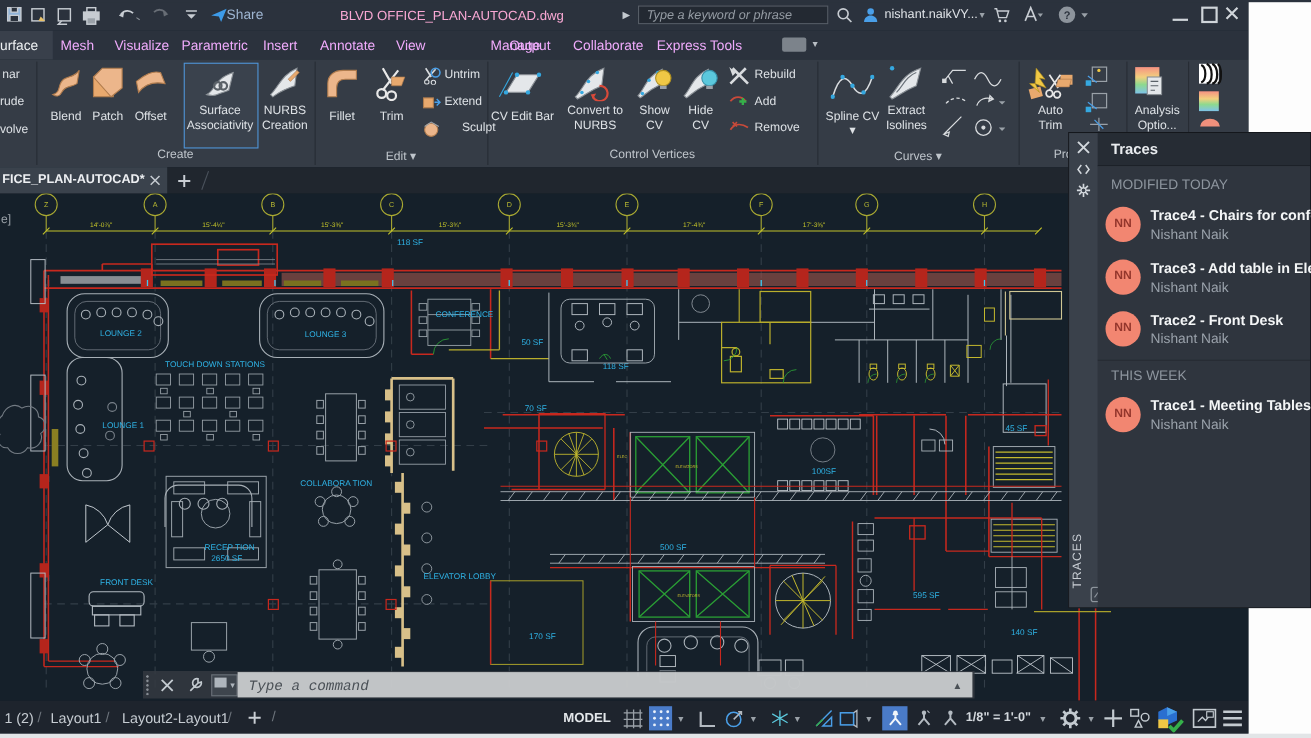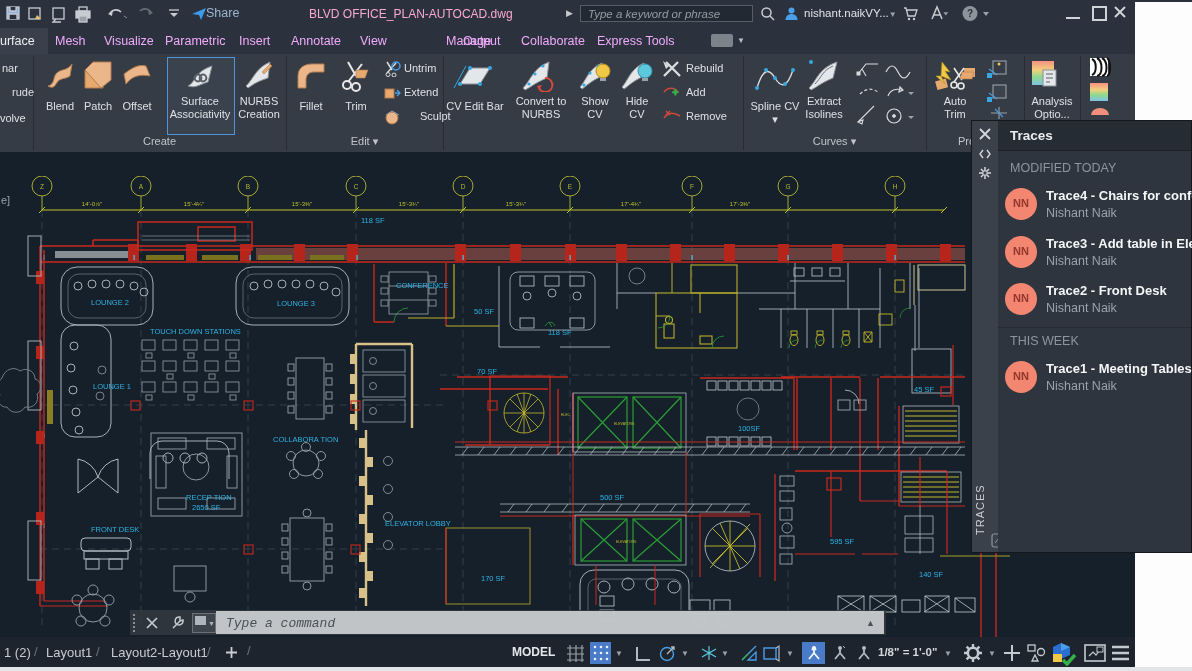--- a/index.html
+++ b/index.html
@@ -102,24 +102,25 @@
     <div id="ribbon">
       <div class="sep" style="left:33px"></div>
       <div class="sep" style="left:286px"></div>
       <div class="sep" style="left:443px"></div>
       <div class="sep" style="left:743px"></div>
       <div class="sep" style="left:926px"></div>
       <div class="sep" style="left:1024px"></div>
       <div class="sep" style="left:1080px"></div>
       <div class="plabel" style="left:33px;width:253px;">Create</div>
       <div class="plabel" style="left:286px;width:157px;">Edit ▾</div>
+      <div class="plabel" style="left:443px;width:300px;">Control Vertices</div>
       <div class="plabel" style="left:743px;width:183px;">Curves ▾</div>
       <div class="plabel" style="left:926px;width:98px;">Project</div>
       <div class="rsmall" style="left:2px;top:8px;">nar</div>
-      <div class="rsmall" style="left:0px;top:32px;padding-left:12px;">rude</div>
+      <div class="rsmall" style="left:0px;top:32px;">rude</div>
       <div class="rsmall" style="left:0px;top:58px;">volve</div>
 
       <svg class="abs" style="left:44px;top:6px" width="32" height="30" viewBox="0 0 32 30">
           <path d="M4 26c8-2 4-10 10-14 5-3 10-2 14-8l-2 12c-6 4-10 1-14 8-2 4-5 4-8 2z" fill="#ecb68b" stroke="#b07c4e" stroke-width="1"></path>
         </svg>
       <svg class="abs" style="left:83px;top:6px" width="30" height="30" viewBox="0 0 30 30">
           <path d="M2 10h18v18H2z" fill="#e8a96e" stroke="#b07c4e"></path>
           <path d="M2 10L10 2h18v18l-10 8z" fill="#ecb68b" stroke="#b07c4e"></path>
         </svg>
       <svg class="abs" style="left:122px;top:6px" width="30" height="30" viewBox="0 0 30 30">
@@ -286,20 +287,31 @@
           <rect x="12" y="10" width="13" height="16" fill="#e4e7ea" stroke="#8a9096"></rect>
           <path d="M15 14h7M15 18h7M15 22h4" stroke="#5a6168"></path>
       </svg>
       <div class="rlabel" style="left:1026px;top:41px;width:52px;">Analysis<br>Optio...</div>
       <svg class="abs" style="left:1089px;top:3px" width="22" height="62" viewBox="0 0 22 62">
         <rect x="1" y="1" width="18" height="18" fill="#fff"></rect>
         <path d="M3 2c5 2 5 14 0 16M8 1c6 3 6 17 0 18M13 1c6 3 6 17 0 18M18 1c4 3 4 17 0 18" stroke="#111" stroke-width="2" fill="none"></path>
         <rect x="1" y="26" width="18" height="18" fill="url(#rb)"></rect>
         <path d="M2 58a9 7 0 0 1 18 0z" fill="#f0907c"></path>
       </svg>
+    </div>
+    <div id="tabbar">
+      <div class="abs" style="left:0;top:0;width:152px;height:24px;background:#3a424c;"></div>
+      <div class="abs" style="left:2px;top:5px;color:#edeff2;font-size:11.5px;font-weight:bold;">FICE_PLAN-AUTOCAD*</div>
+      <svg class="abs" style="left:136px;top:7px" width="10" height="10" viewBox="0 0 10 10">
+          <path d="M1 1l8 8M9 1L1 9" stroke="#c3c9cf" stroke-width="1.4"></path>
+        </svg>
+      <svg class="abs" style="left:161px;top:6px" width="13" height="13" viewBox="0 0 13 13">
+          <path d="M6.5 1v11M1 6.5h11" stroke="#c9ced4" stroke-width="1.8"></path>
+        </svg>
+      <div class="abs" style="left:186px;top:3px;width:1px;height:18px;background:#4a525c;transform:rotate(20deg);"></div>
     </div>
     <div id="drawing">
       <div class="abs" style="left:1px;top:18px;color:#9aa1a8;font-size:11px;">e]</div>
       <svg class="abs" style="left:0;top:0" width="1135" height="461" viewBox="0 0 1135 461">
 
         <g stroke="#333e48" stroke-width="1" stroke-dasharray="7 5">
           <path d="M42 34V450M141 34V450M248 34V450M356 34V450M463 34V450M570 34V450M692 34V450M788 34V450M895 34V450"></path>
           <path d="M40 229H445M40 373H445M440 199H965"></path>
         </g>
 

